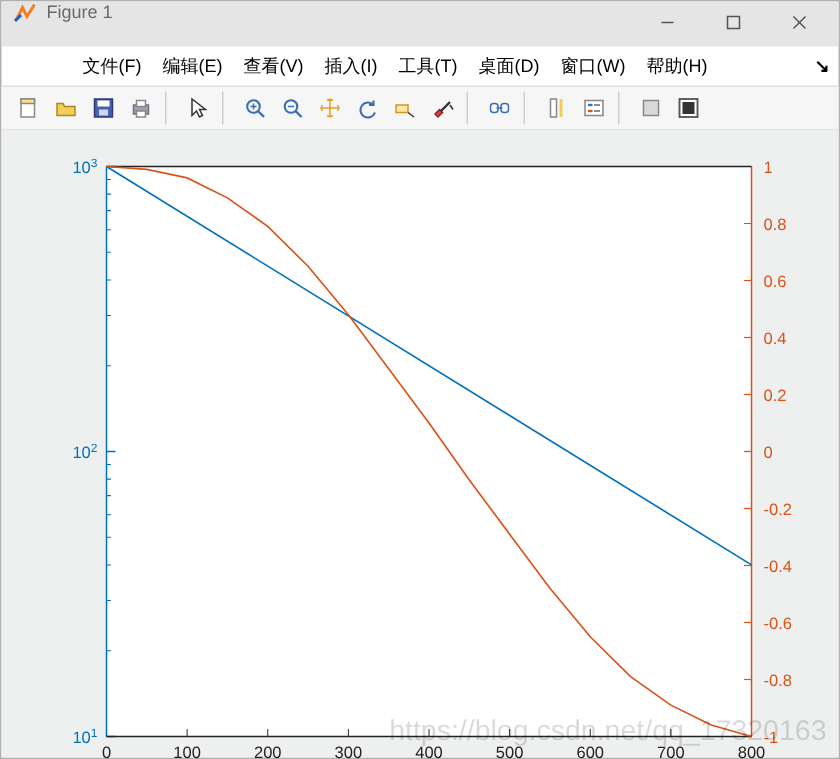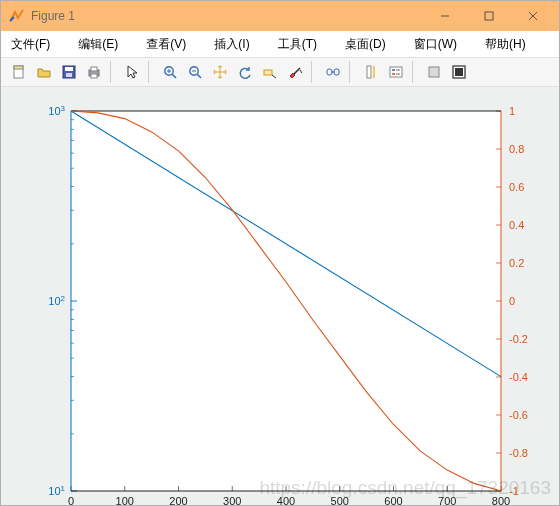--- a/index.html
+++ b/index.html
@@ -6,31 +6,32 @@
     body {
       width: 560px; height: 506px;
       font-family: "Microsoft YaHei", "SimSun", Arial, sans-serif;
       font-size: 12px;
       background: #f0f0f0;
       overflow: hidden;
       position: relative;
     }
     .window { width: 560px; height: 506px; background: #fff; border: 1px solid #b0b0b0; display: flex; flex-direction: column; }
     .titlebar {
-      display: flex; align-items: center;
-      height: 30px; background: #fdba74; padding: 0 4px 0 8px;
+      display: flex; 
+      height: 30px; background: #e5e5e5; padding: 0 4px 0 8px;
       color: #555;
     }
     .titlebar .logo { width: 16px; height: 16px; margin-right: 6px; }
     .titlebar .title { flex: 1; font-size: 12px; color: #6a6a6a; }
     .winbtn { width: 44px; height: 28px; display: flex; align-items: center; justify-content: center; color: #555; }
     .winbtn svg { display: block; }
     .menubar {
-      display: flex; align-items: center; height: 26px; padding: 2px 6px; gap: 20px;
+      display: flex; align-items: center; height: 26px; padding: 2px 6px; gap: 6px;
       color: #000;
+      margin-left: 44px;
     }
     .menuitem { padding: 2px 4px; cursor: default; white-space: nowrap; }
     .menubar .spacer { flex: 1; }
     .dropdown { width: 18px; text-align: right; font-weight: bold; }
     .toolbar {
       display: flex; align-items: center; height: 30px; padding: 2px 6px; gap: 1px;
       background: #f6f6f6; border-top: 1px solid #e0e0e0; border-bottom: 1px solid #e0e0e0;
     }
     .tbtn { width: 24px; height: 24px; display: flex; align-items: center; justify-content: center;
       border: 1px solid transparent; border-radius: 2px; }

